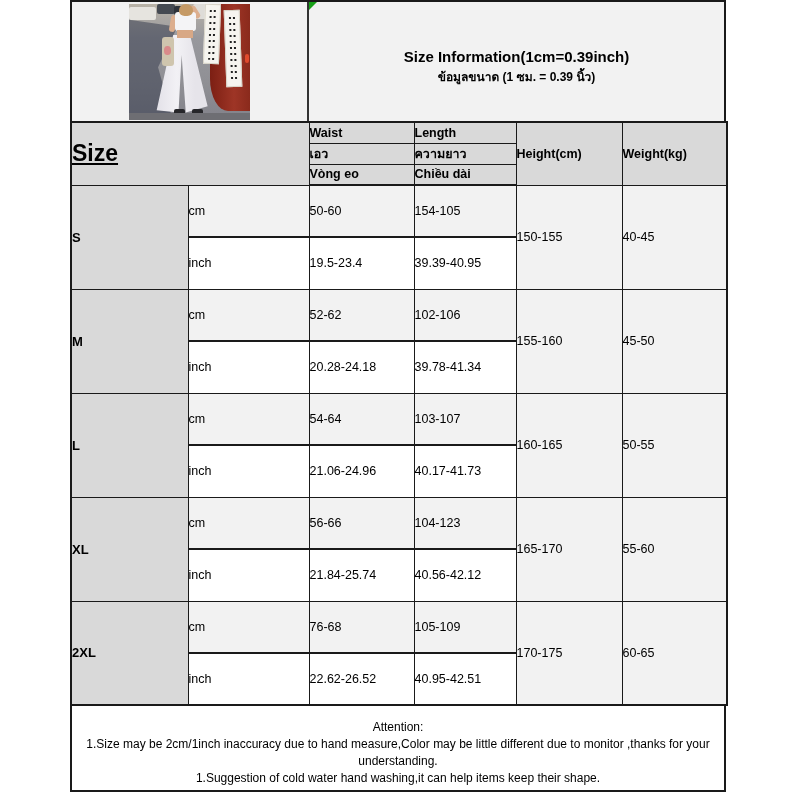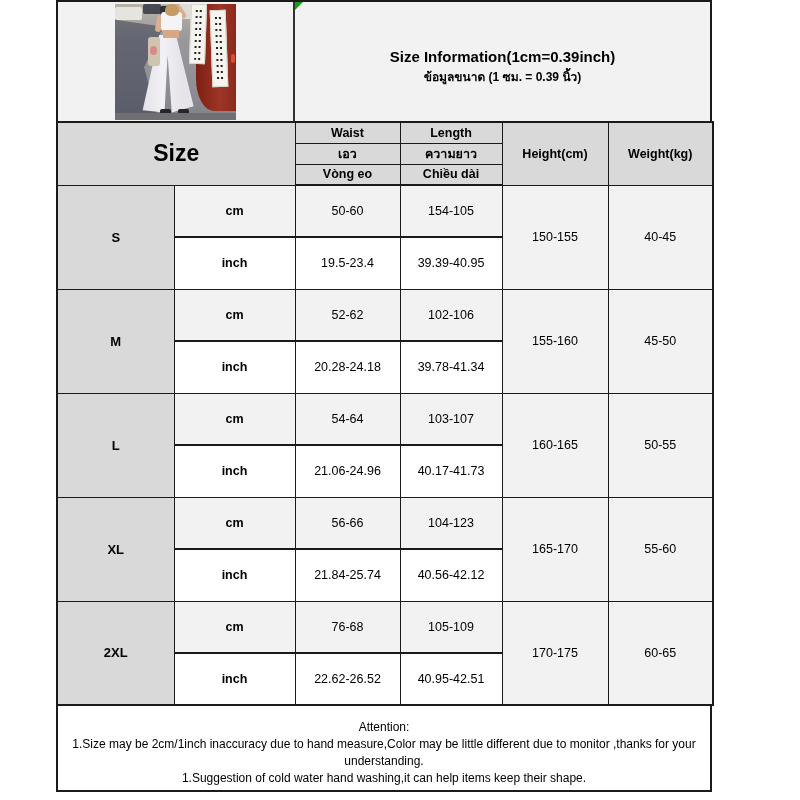--- a/index.html
+++ b/index.html
@@ -5,21 +5,21 @@
   :root{
     --header-gray:#d9d9d9;
     --light-gray:#f2f2f2;
     --border-dark:#1a1a1a;
     --marker-green:#17a017;
     --text:#000000;
   }
   *{box-sizing:border-box;margin:0;padding:0;}
   html,body{width:800px;height:800px;background:#ffffff;
     font-family:"Liberation Sans",sans-serif;color:var(--text);}
-  .sheet{position:relative;width:656px;margin-left:56px;}
+  .sheet{position:relative;width:656px;margin-left:70px;}
 
   
   .top-section{display:flex;height:121px;border:2px solid var(--border-dark);border-bottom:none;}
   .photo-cell{width:237px;background:var(--light-gray);border-right:2px solid #333;
     display:flex;align-items:center;justify-content:center;}
   .info-cell{flex:1;background:var(--light-gray);position:relative;
     display:flex;flex-direction:column;align-items:center;justify-content:center;
     padding-top:10px;text-align:center;}
   .corner-flag{position:absolute;left:0;top:0;width:0;height:0;
     border-top:8px solid var(--marker-green);border-right:8px solid transparent;}
@@ -58,29 +58,29 @@
     background:#d98a8a;border-radius:50%;}
   .pants{position:absolute;left:22%;top:27%;width:43%;height:67%;
     background:linear-gradient(90deg,#e3e1e8,#f2f1f5 40%,#e6e4ea 75%);
     clip-path:polygon(34% 0,66% 0,100% 92%,58% 100%,50% 26%,44% 100%,2% 97%);}
   .shoe{position:absolute;top:91%;width:9%;height:6%;background:#26262a;border-radius:2px;}
   .shoe.l{left:37%;} .shoe.r{left:52%;}
   .street-bottom{position:absolute;bottom:0;left:0;width:100%;height:6%;background:#6e6e73;}
 
   
   table{width:656px;border-collapse:collapse;border:2px solid var(--border-dark);table-layout:fixed;}
-  td{border:1px solid var(--border-dark);text-align:center;vertical-align:middle;
+  td{border:1px solid var(--border-dark);text-align:left;vertical-align:middle;
      font-size:12.5px;background:#ffffff;overflow:hidden;}
   tr.hrow{height:21px;}
   tr.brow{height:52px;}
   td.hc{background:var(--header-gray);font-weight:bold;}
-  td.size-big{background:var(--header-gray);font-weight:bold;font-size:23px;}
+  td.size-big{background:var(--header-gray);font-weight:bold;font-size:23px;text-decoration:underline;}
   td.size-label{background:var(--header-gray);font-weight:bold;font-size:13px;}
   td.lg{background:var(--light-gray);}
-  td.unit{font-weight:bold;}
+  td.unit{font-weight:normal;}
   tr.hlast td{border-bottom:2px solid var(--border-dark);}
   td.cut{border-bottom:2px solid var(--border-dark);}
 
   
   .attention-box{border:2px solid var(--border-dark);border-top:none;height:86px;
     text-align:center;font-size:12px;line-height:17px;padding-top:13px;}
 </style>
 </head>
 <body>
 

